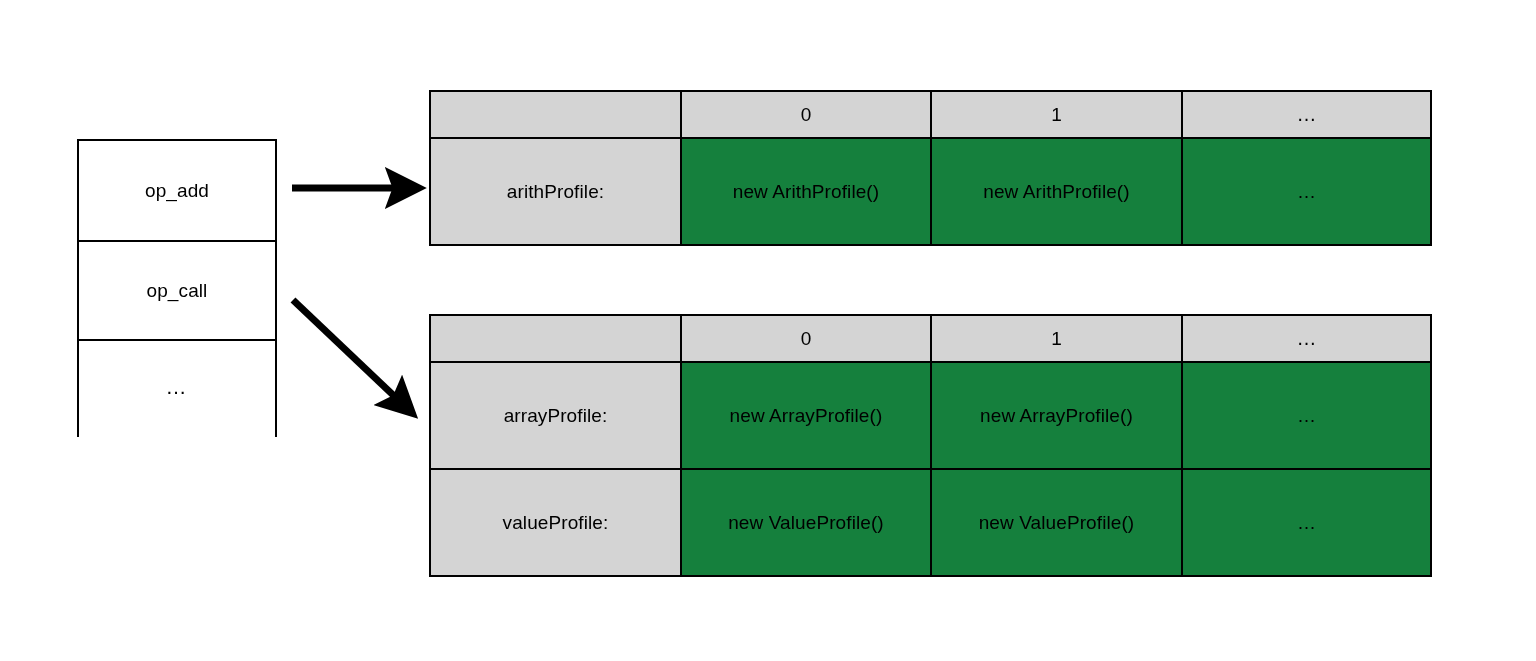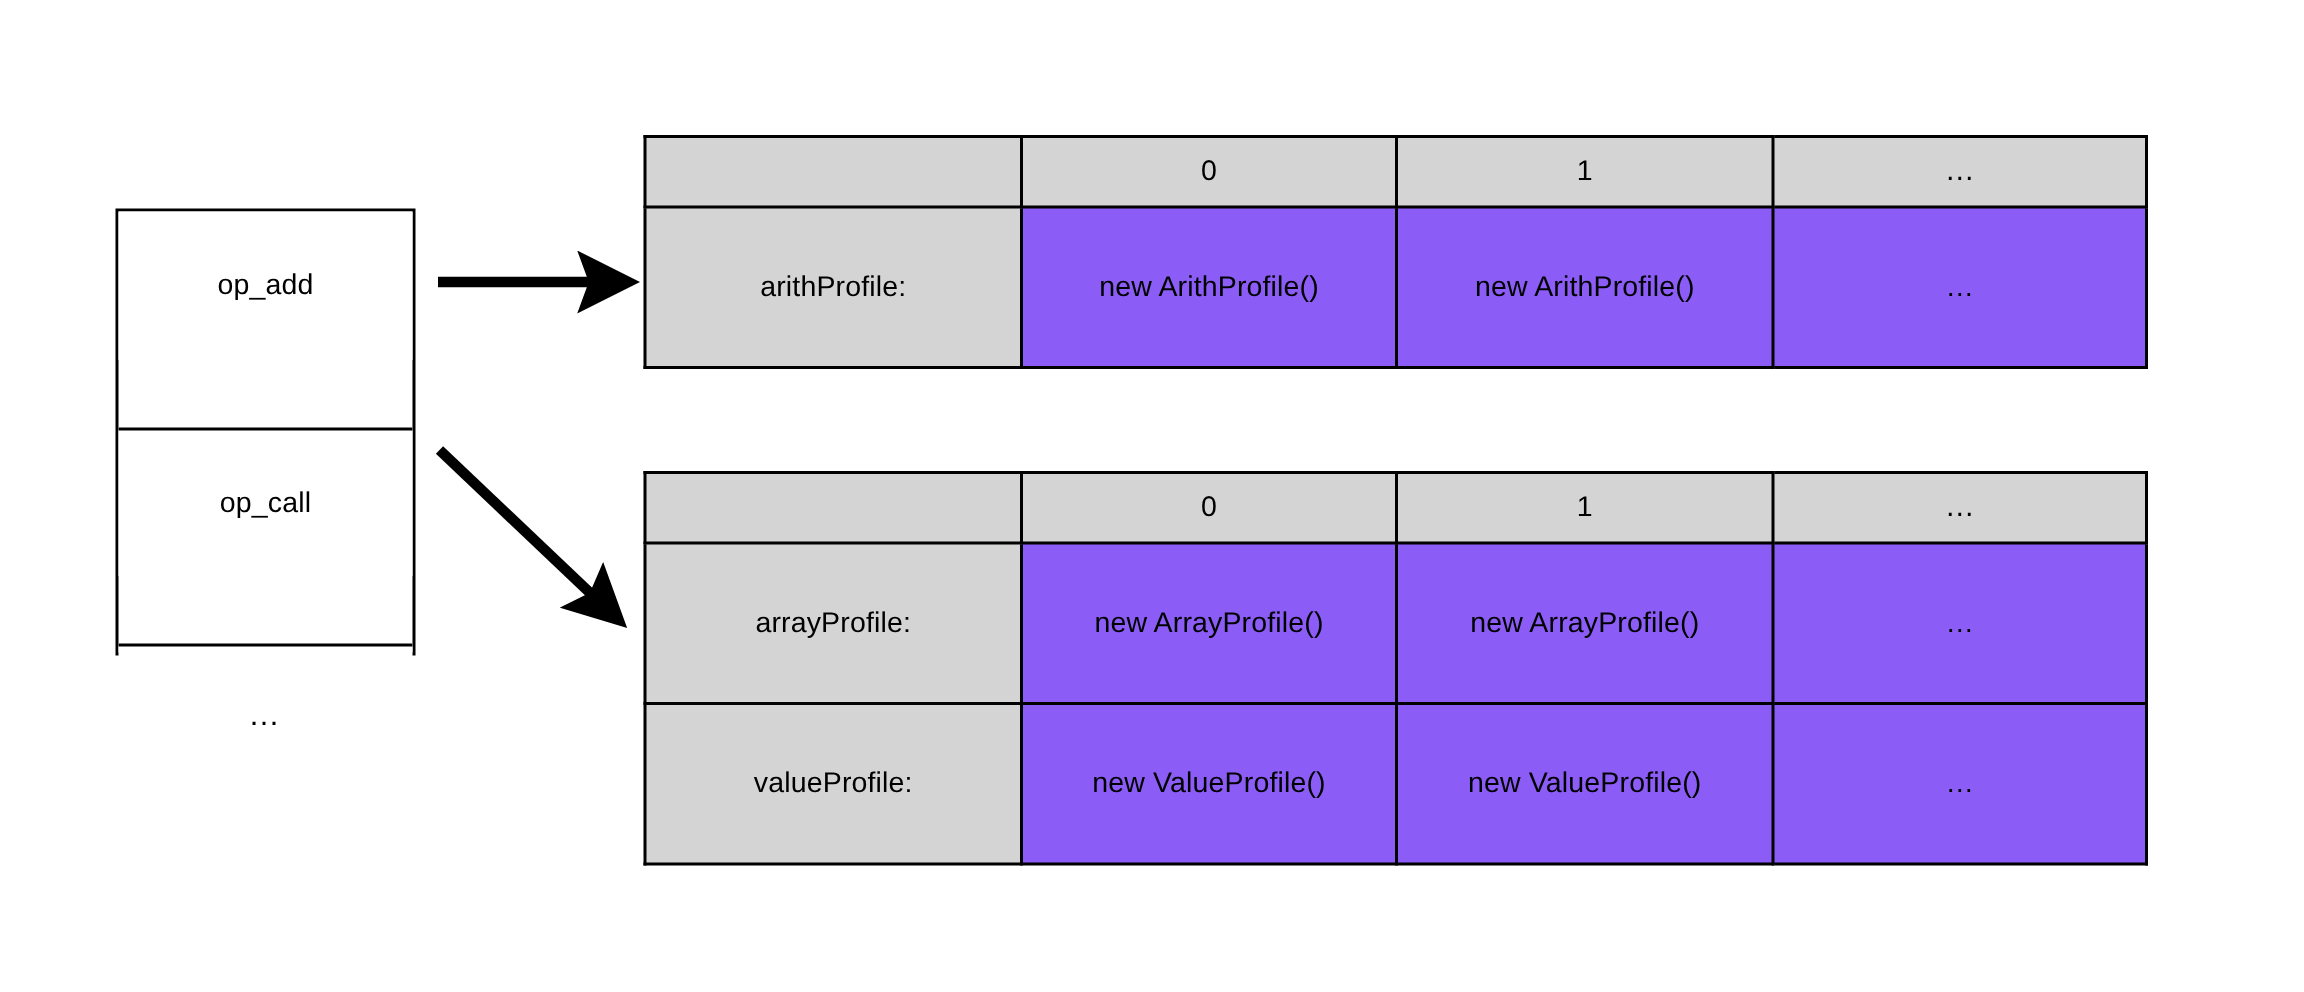--- a/index.html
+++ b/index.html
@@ -40,21 +40,20 @@
     box-sizing: border-box;
     display: flex;
     align-items: center;
     justify-content: center;
     font-size: 19px;
     letter-spacing: 0.1px;
     background: #ffffff;
   }
   .opcode-cell + .opcode-cell {
     border-top: 2px solid #000000;
-    margin-top: 45px;
   }
   .opcode-cell.is-ellipsis {
     font-size: 21px;
     letter-spacing: 2px;
     padding-bottom: 6px;
   }
 
   
   .profile-table {
     position: absolute;
@@ -66,21 +65,21 @@
   #table-arrays { left: 429px; top: 314px; }
 
   .profile-table td {
     border: 2px solid #000000;
     box-sizing: border-box;
     text-align: center;
     vertical-align: middle;
     font-size: 19px;
     letter-spacing: 0.1px;
     padding: 0;
-    background: #8b5cf6;
+    background: #15803d;
   }
   .profile-table col.col-label { width: 251px; }
   .profile-table col.col-idx   { width: 250px; }
   .profile-table col.col-idx2  { width: 251px; }
   .profile-table col.col-rest  { width: 249px; }
 
   .hdr-row td {
     height: 47px;
     background: #d4d4d4;
   }

